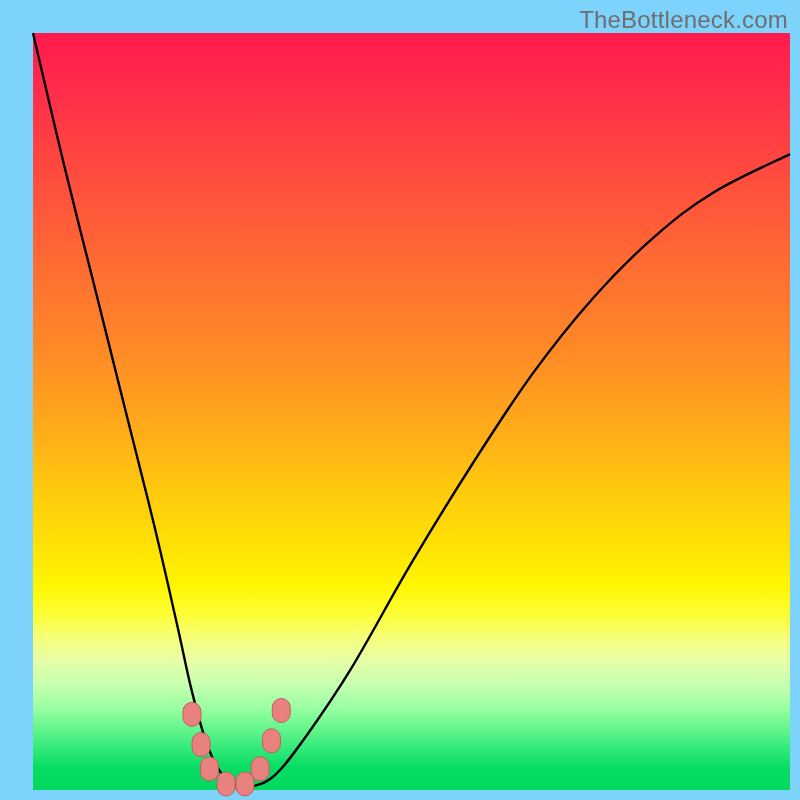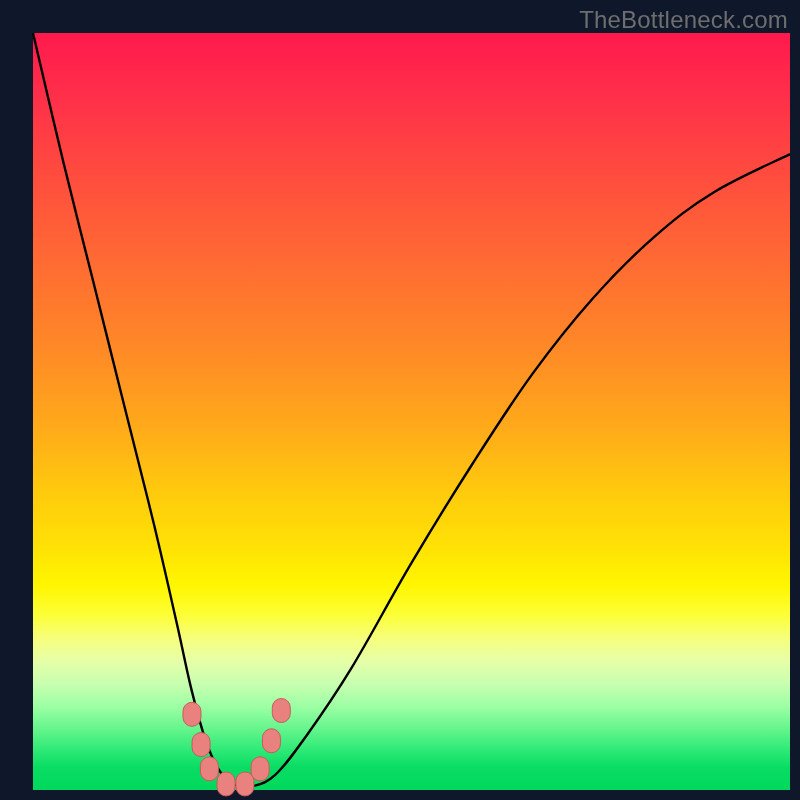--- a/index.html
+++ b/index.html
@@ -7,21 +7,21 @@
     padding: 0;
     width: 800px;
     height: 800px;
     background: #000;
     overflow: hidden;
     font-family: Arial, Helvetica, sans-serif;
   }
   .frame {
     position: absolute;
     inset: 0;
-    background: #0f172a;
+    background: #7dd3fc;
   }
   .plot {
     position: absolute;
     
     left: 33px;
     top: 33px;
     width: 757px;
     height: 757px;
     
     background: linear-gradient(

